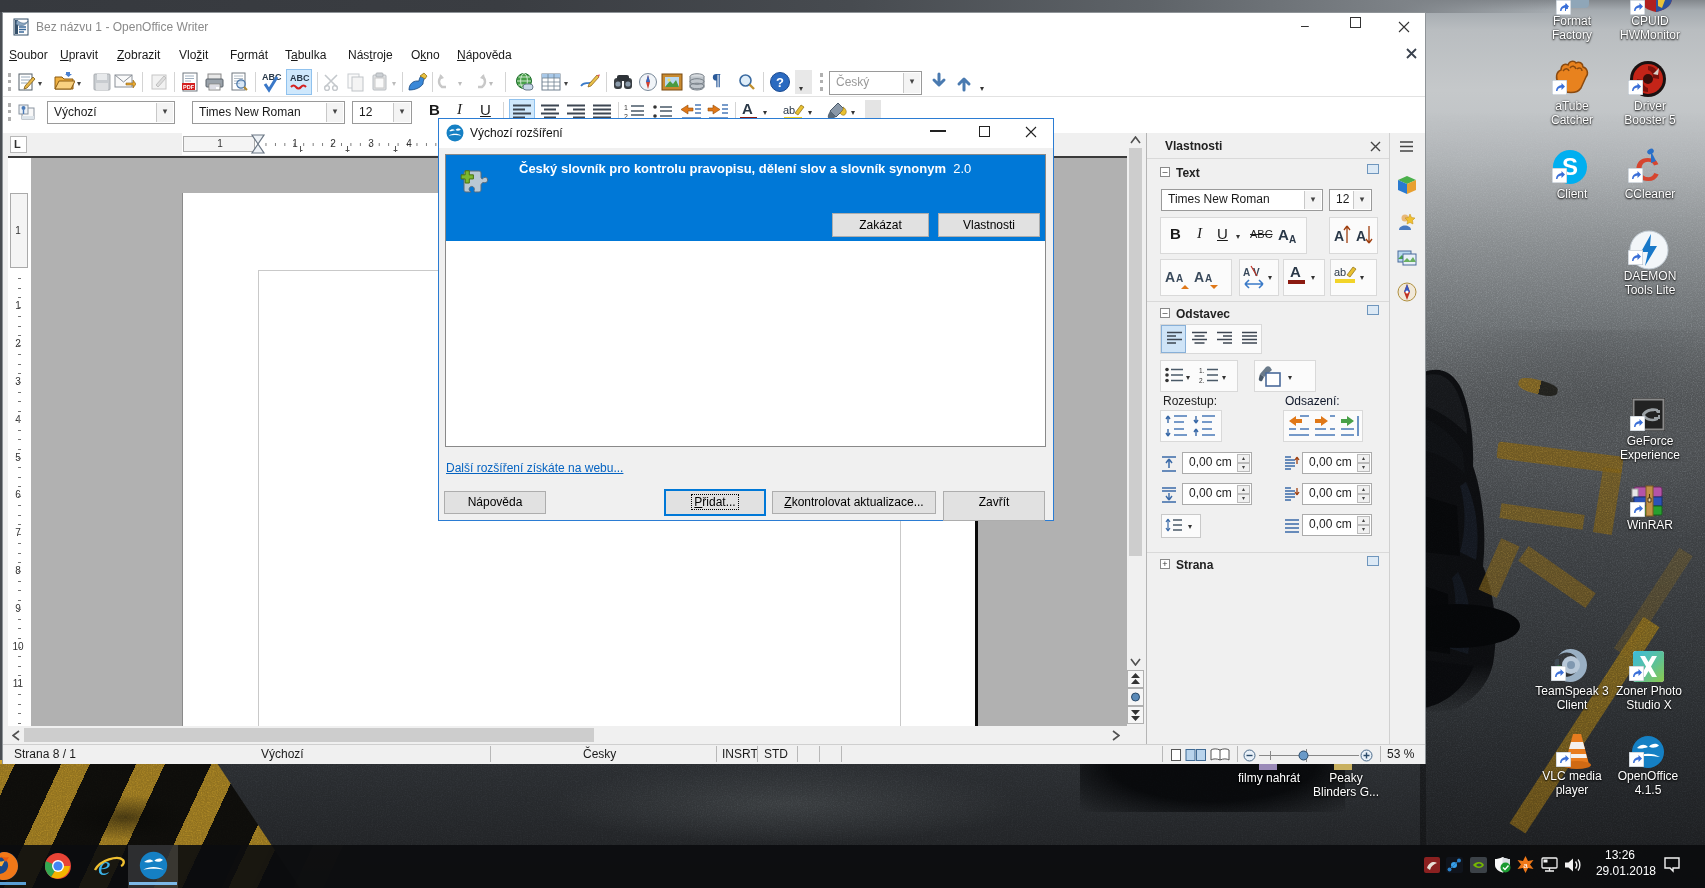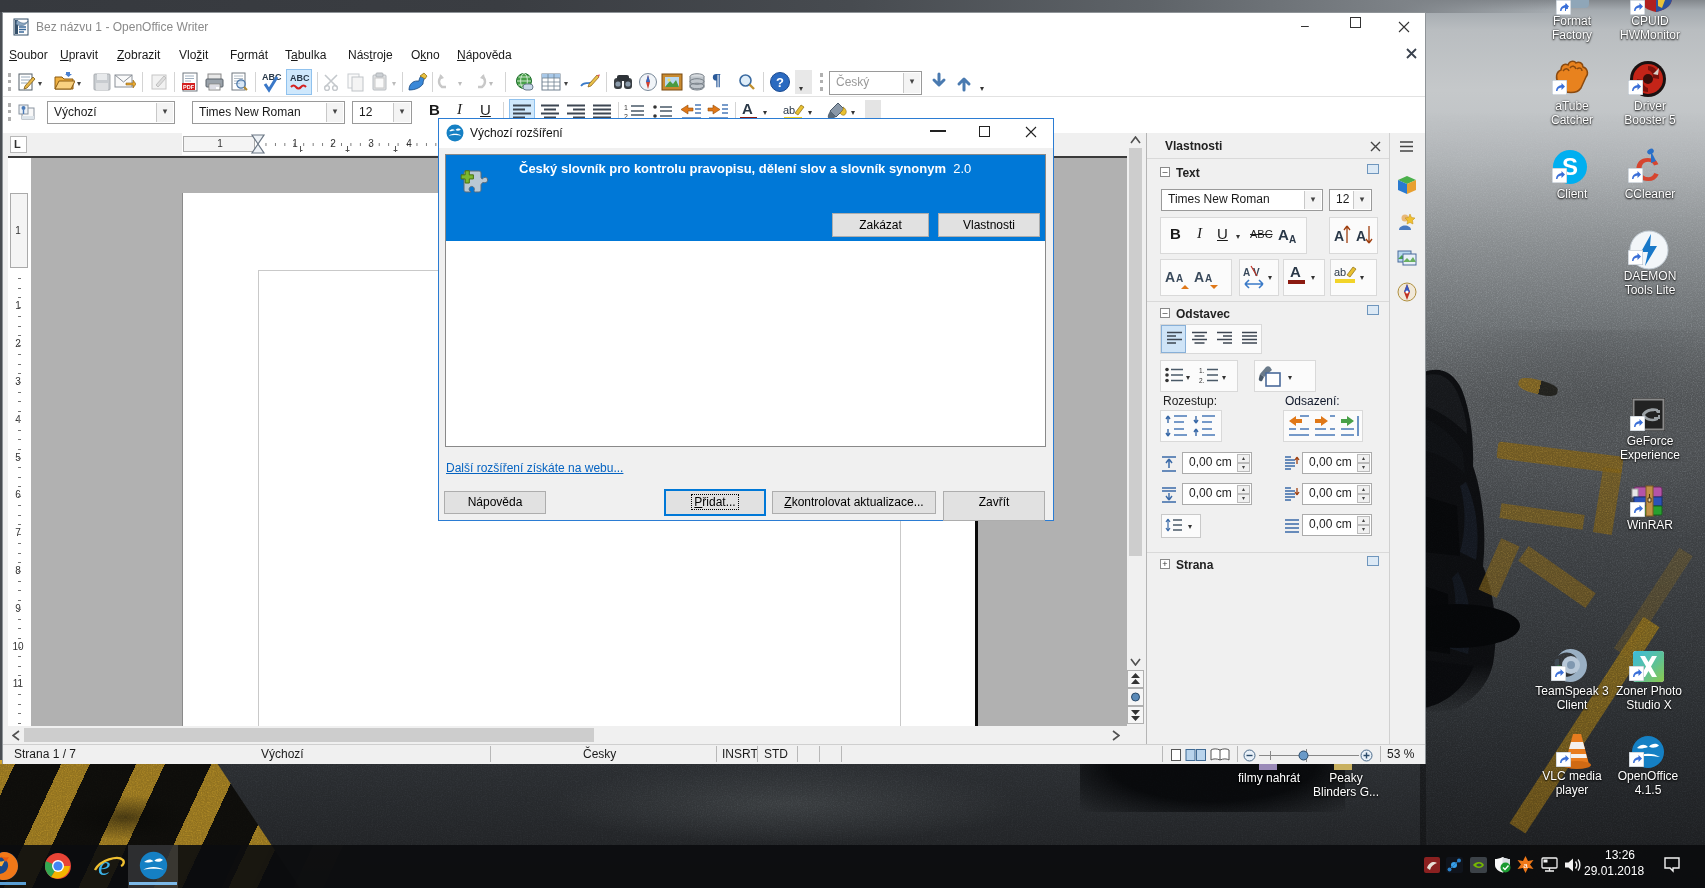--- a/index.html
+++ b/index.html
@@ -590,21 +590,21 @@
 <div class="a" style="left:8px;top:726px;width:1119px;height:18px;background:#f0f0f0"></div>
 <svg class="a" style="left:12px;top:730px" width="8" height="11" viewBox="0 0 8 11">
     <path d="M7 1 L1 5.5 L7 10" fill="none" stroke="#505050" stroke-width="1.6"></path>
   </svg>
 <div class="a" style="left:24px;top:728px;width:570px;height:14px;background:#cdcdcd"></div>
 <svg class="a" style="left:1112px;top:730px" width="8" height="11" viewBox="0 0 8 11">
     <path d="M1 1 L7 5.5 L1 10" fill="none" stroke="#505050" stroke-width="1.6"></path>
   </svg>
 
 <div class="a" style="left:3px;top:744px;width:1422px;height:20px;background:#f0f0f0;border-top:1px solid #cfcfcf"></div>
-<div class="tt" style="left:14px;top:747px">Strana 1 / 7</div>
+<div class="tt" style="left:14px;top:747px">Strana 8 / 1</div>
 <div class="tt" style="left:261px;top:747px">Výchozí</div>
 <div class="sep1" style="left:490px;top:746px;height:16px;background:#b8b8b8"></div>
 <div class="tt" style="left:583px;top:747px">Česky</div>
 <div class="sep1" style="left:716px;top:746px;height:16px;background:#b8b8b8"></div>
 <div class="tt" style="left:722px;top:747px">INSRT</div>
 <div class="sep1" style="left:757px;top:746px;height:16px;background:#b8b8b8"></div>
 <div class="tt" style="left:764px;top:747px">STD</div>
 <div class="sep1" style="left:797px;top:746px;height:16px;background:#b8b8b8"></div>
 <div class="sep1" style="left:819px;top:746px;height:16px;background:#b8b8b8"></div>
 <div class="sep1" style="left:841px;top:746px;height:16px;background:#b8b8b8"></div>
@@ -933,16 +933,16 @@
 <svg class="a" style="left:1541px;top:857px" width="19" height="16" viewBox="0 0 19 16">
     <rect x="1" y="1" width="15" height="10" rx="1" fill="none" stroke="#f2f2f2" stroke-width="1.3"></rect>
     <path d="M8.5 11 V14 M4 14 H13" stroke="#f2f2f2" stroke-width="1.3"></path>
     <rect x="2.5" y="2.5" width="4" height="3" fill="#f2f2f2"></rect>
   </svg>
 <svg class="a" style="left:1564px;top:857px" width="19" height="16" viewBox="0 0 19 16">
     <path d="M1 5.5 H4.5 L9 1.5 L9 14.5 L4.5 10.5 H1 Z" fill="#f2f2f2"></path>
     <path d="M11.5 4.5 C13 6.5 13 9.5 11.5 11.5 M14 2.5 C16.5 5.5 16.5 10.5 14 13.5" stroke="#f2f2f2" stroke-width="1.4" fill="none"></path>
   </svg>
 <div class="a" style="left:1588px;top:848px;width:64px;height:13px;font-size:12px;color:#fff;text-align:center">13:26</div>
-<div class="a" style="left:1584px;top:864px;width:72px;height:13px;font-size:12px;color:#fff;text-align:left">29.01.2018</div>
+<div class="a" style="left:1584px;top:864px;width:72px;height:13px;font-size:12px;color:#fff;text-align:right">29.01.2018</div>
 <svg class="a" style="left:1663px;top:856px" width="18" height="17" viewBox="0 0 18 17">
     <path d="M2 2 L16 2 L16 12 L10 12 L10 15 L7 12 L2 12 Z" fill="none" stroke="#f2f2f2" stroke-width="1.4"></path>
   </svg>
 
 </body></html>

